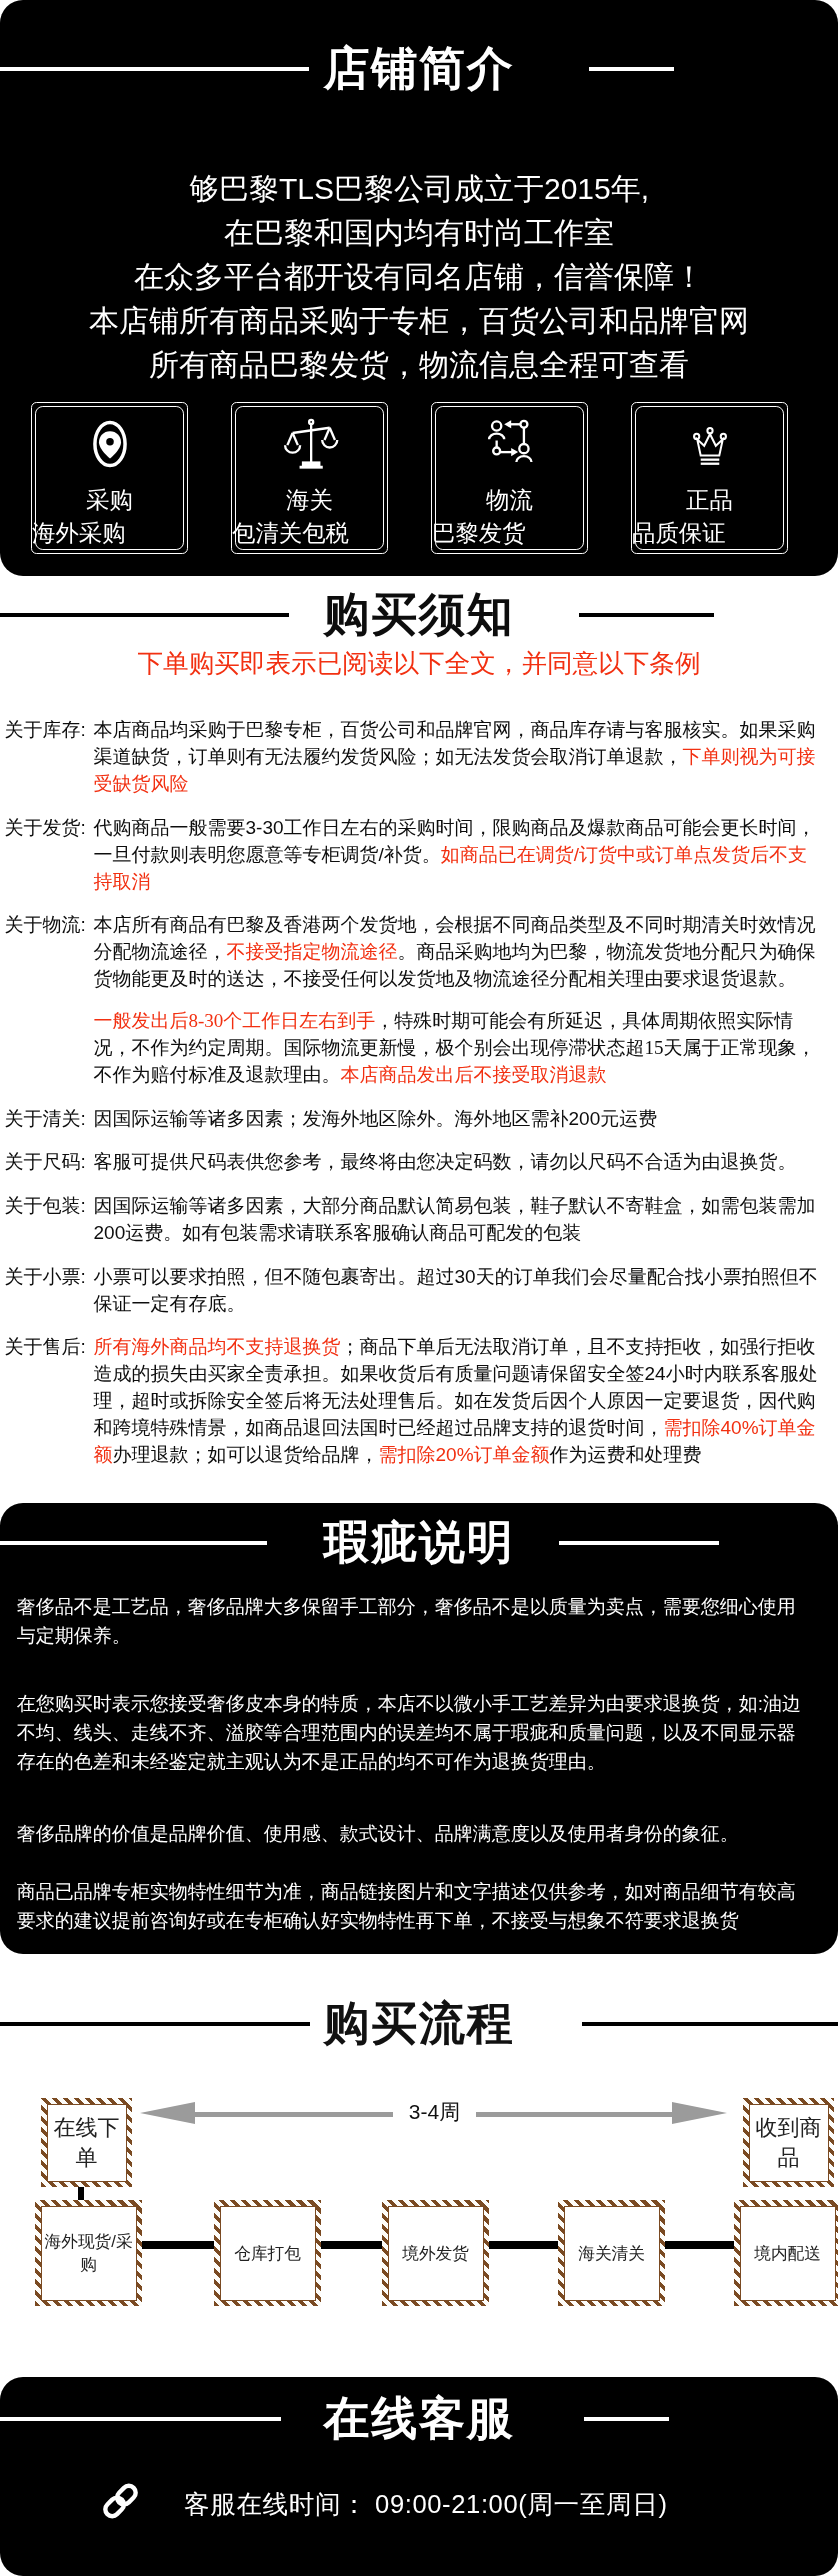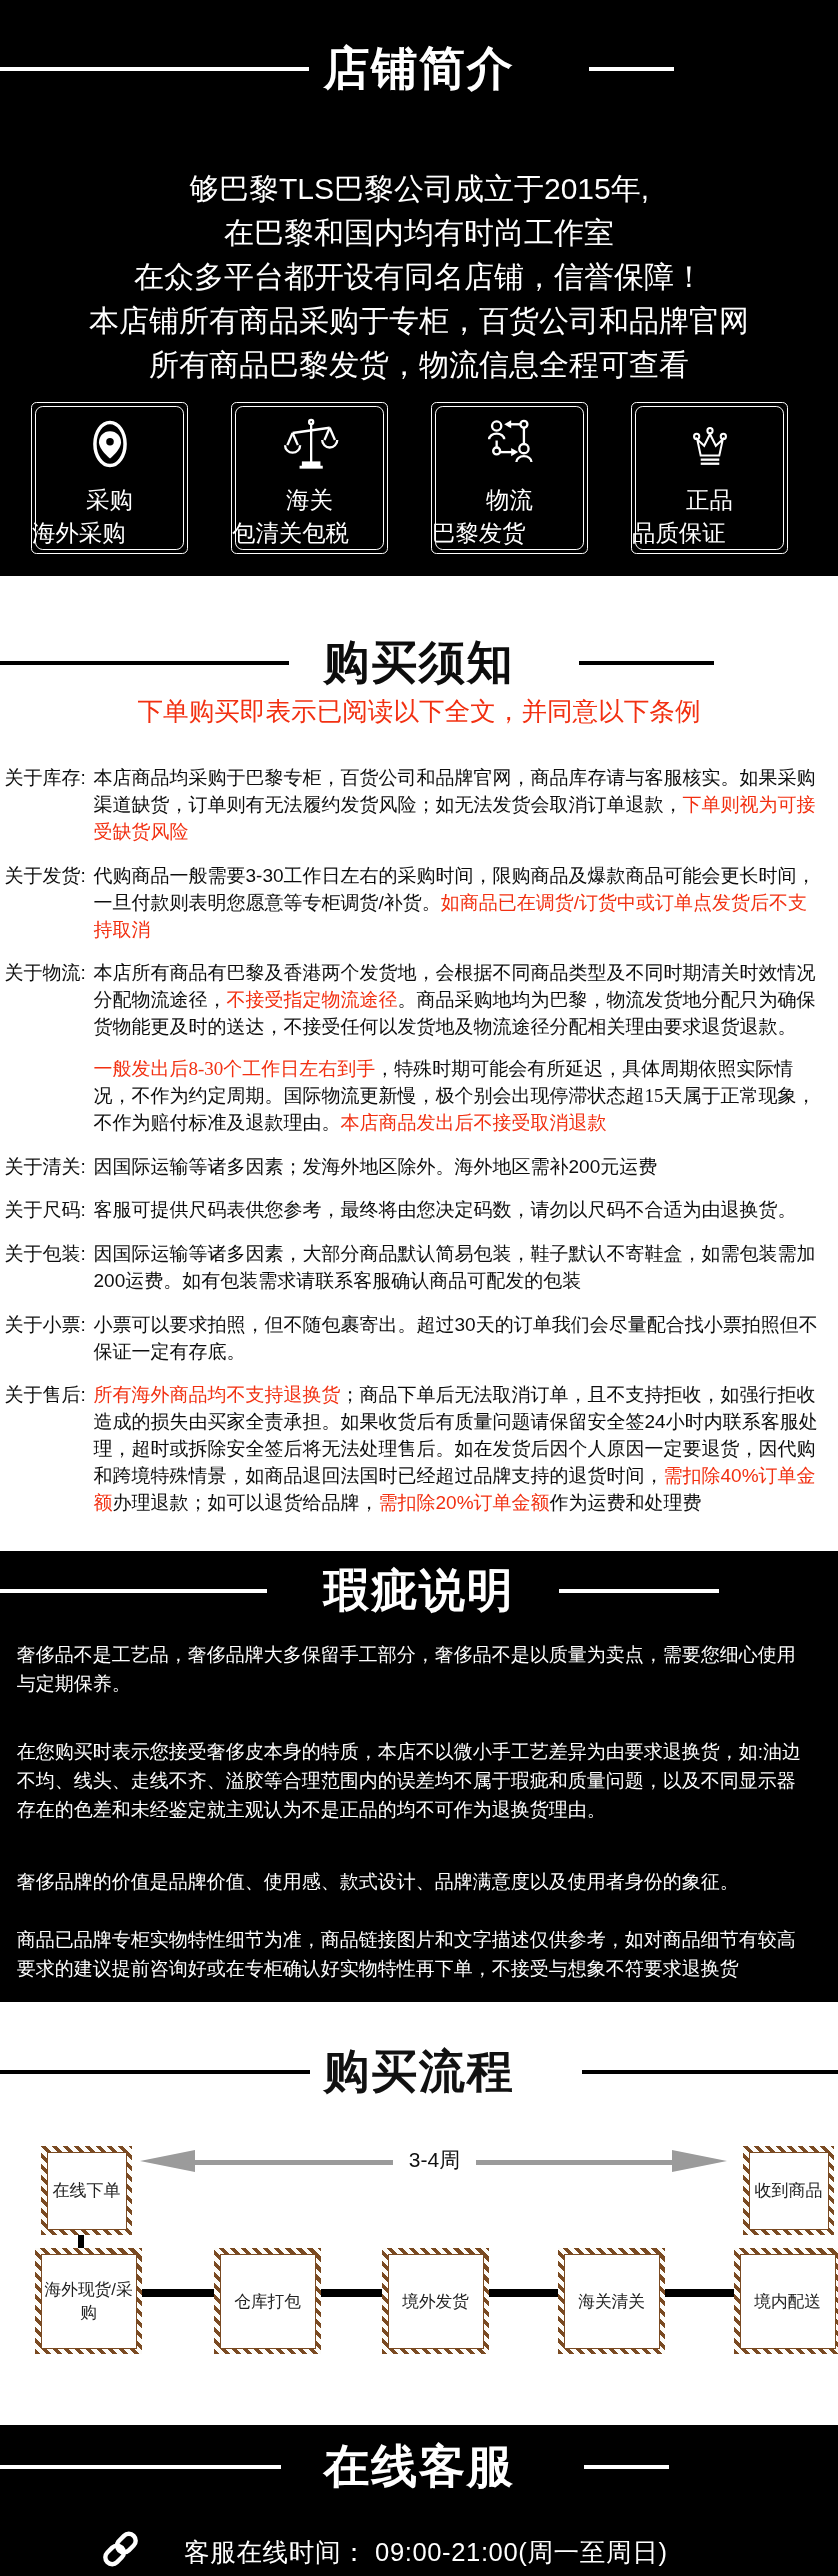--- a/index.html
+++ b/index.html
@@ -1,19 +1,19 @@
 <!DOCTYPE html>
 <html style="font-size:9px"><head>
 <meta charset="utf-8">
 <style>
   html,body{margin:0;padding:0;background:#fff;}
   .page{position:relative;width:838px;font-family:"Liberation Sans","DejaVu Sans",sans-serif;}
-  .sec{position:relative;overflow:hidden;width:838px;}
+  .sec{position:relative;overflow:hidden;width:838px;border-radius:23px;}
   .s1{height:576px;background:#000;color:#fff;}
-  .s2{height:927px;background:#fff;color:#0d0d0d;margin-top:48px;}
+  .s2{height:927px;background:#fff;color:#0d0d0d;}
   .s3{height:451px;background:#000;color:#fff;}
   .s4{height:423px;background:#fff;color:#111;}
   .s5{height:199px;background:#000;color:#fff;}
 
   
   .title-wrap{position:absolute;left:0;width:100%;height:61px;}
   .title-wrap h2{margin:0;text-align:center;font-size:46px;line-height:61px;font-weight:bold;letter-spacing:1.7px;}
   .tline{position:absolute;top:29px;height:3.9px;}
   .tline.w{background:#fff;} .tline.b{background:#000;}
   .s1 .title-wrap{top:38px;} .s1 .tl{left:0;width:309px;} .s1 .tr{left:589px;width:85px;}
@@ -41,21 +41,21 @@
 
   
   .d-paras{position:absolute;top:89px;left:16.7px;right:31px;font-size:19px;line-height:29px;}
   .d-paras p{margin:0;}
   .d-paras p:nth-child(2){margin-top:39px;}
   .d-paras p:nth-child(3){margin-top:43px;}
   .d-paras p:nth-child(4){margin-top:29px;}
 
   
   .sbox{position:absolute;padding:5.6px;background:repeating-linear-gradient(45deg,#7a4a22 0 3.9px,#fdfcf9 3.9px 7.8px);}
-  .sbox .in{width:100%;height:100%;background:#fff;border:1.1px solid #7a4a22;display:flex;align-items:center;justify-content:center;text-align:center;font-size:17px;color:#222;box-sizing:border-box;}
+  .sbox .in{width:100%;height:100%;background:#fff;border:1.1px solid #7a4a22;display:flex;align-items:center;justify-content:center;text-align:center;font-size:22px;color:#222;box-sizing:border-box;}
   .tb0{left:41px;top:144px;width:80px;height:78px;}
   .tb1{left:743px;top:144px;width:80px;height:78px;}
   .bb{width:96px;height:95px;top:246px;}
   .bb .in{font-size:16.7px;}
   .bb0{left:35px;} .bb1{left:214px;} .bb2{left:382px;} .bb3{left:558px;} .bb4{left:734px;}
   .abar{position:absolute;height:4.5px;background:#9b9b9b;top:158px;}
   .abar.l{left:194px;width:199px;} .abar.r{left:476px;width:196px;}
   .ahead{position:absolute;width:0;height:0;border-top:11.7px solid transparent;border-bottom:11.7px solid transparent;top:148px;}
   .ahead.l{left:140px;border-right:55px solid #9b9b9b;}
   .ahead.r{left:672px;border-left:55px solid #9b9b9b;}

